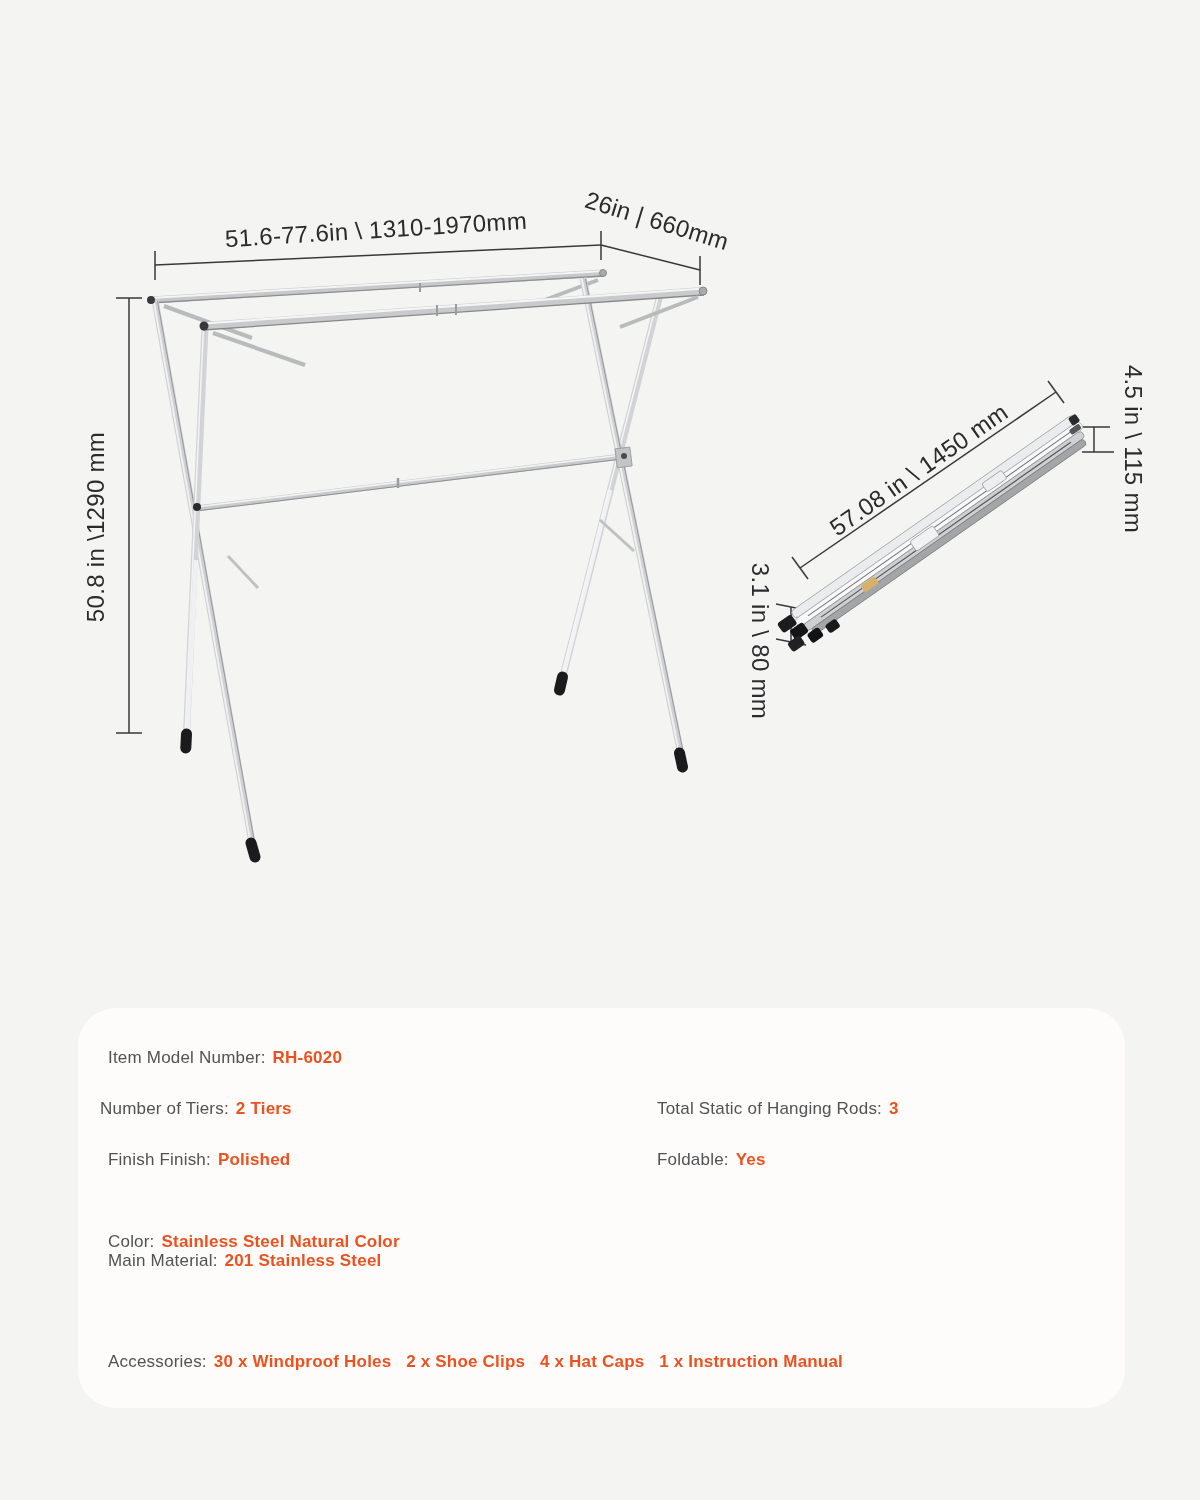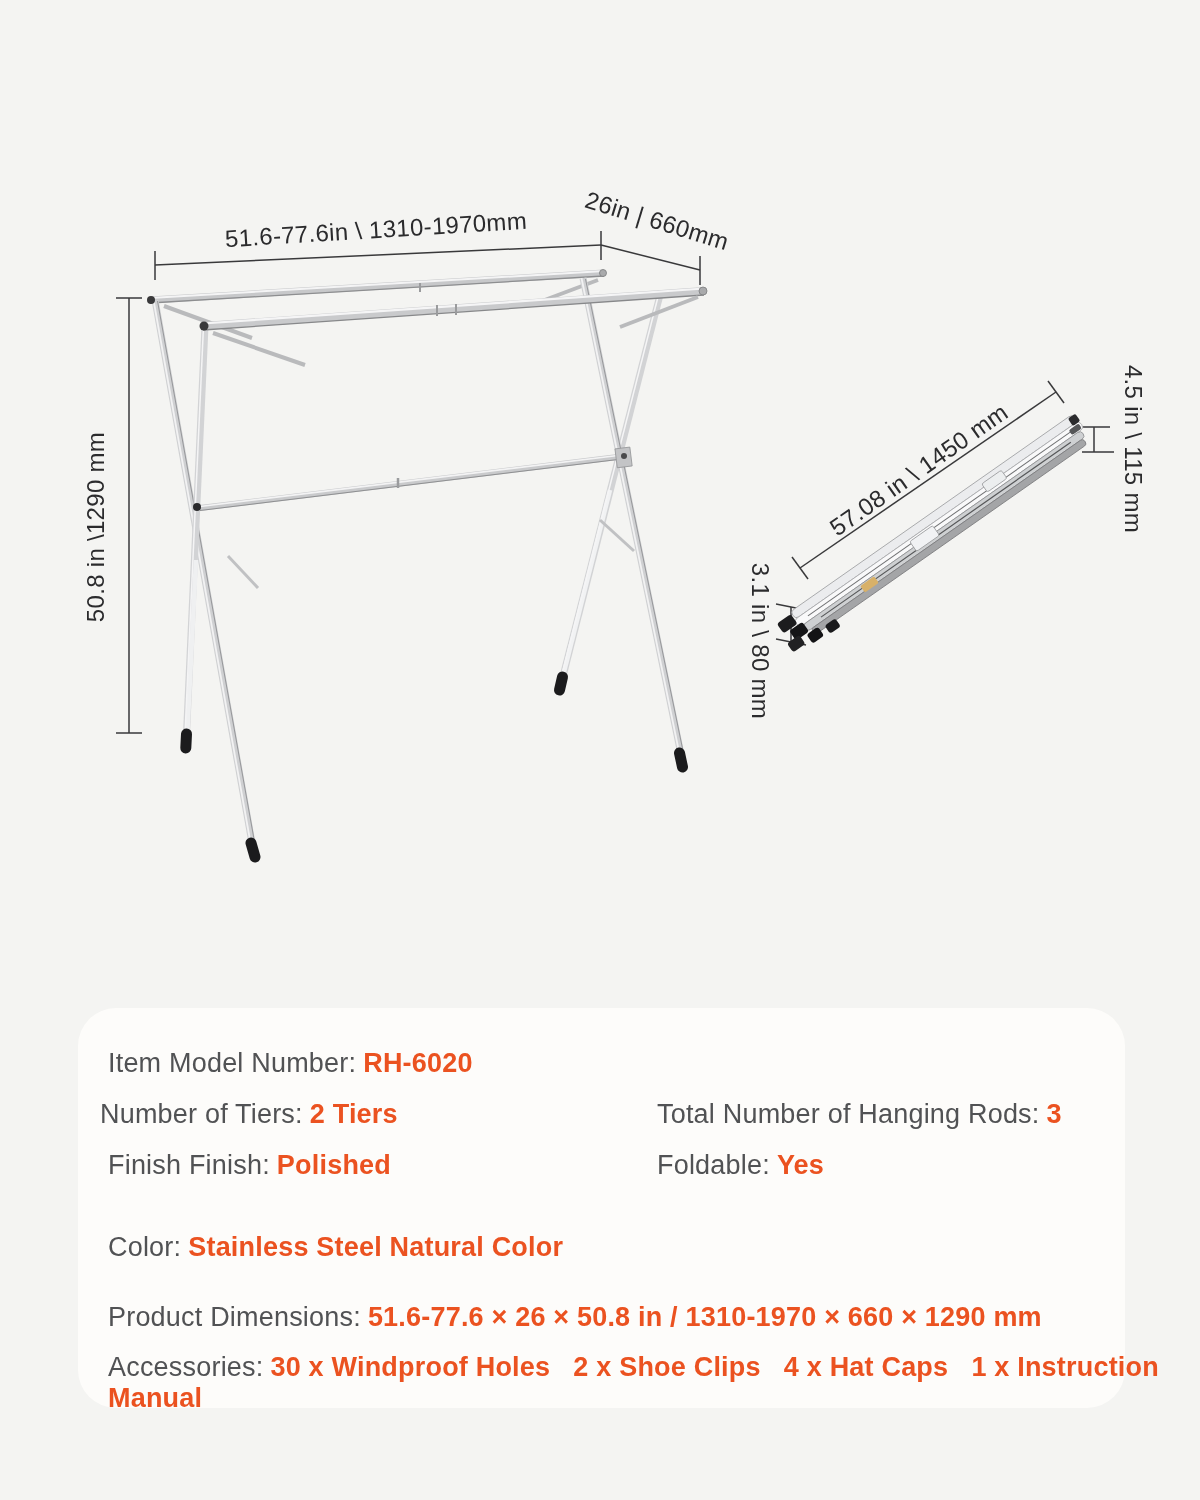--- a/index.html
+++ b/index.html
@@ -23,21 +23,21 @@
     white-space:nowrap;
   }
   .panel{
     position:absolute;
     left:78px;top:1008px;width:1047px;height:400px;
     background:var(--panel-bg);
     border-radius:38px;
   }
   .spec-row{
     position:absolute;
-    font-size:27px;
+    font-size:17px;
     color:var(--label-gray);
     letter-spacing:.2px;
     white-space:nowrap;
   }
   .sv{
     color:var(--accent-orange);
     font-weight:700;
     margin-left:7px;
     white-space:pre-wrap;
   }
@@ -171,19 +171,19 @@
   <div class="dim-label" style="left:919px; top:470px; --r:-35deg">57.08 in \ 1450 mm</div>
   <div class="dim-label" style="left:1133px;top:449px; --r:90deg">4.5 in \ 115 mm</div>
   <div class="dim-label" style="left:760px; top:641px; --r:90deg">3.1 in \ 80 mm</div>
 
   <div class="panel"></div>
 
   <div class="spec-row" style="left:108px;top:1048px"><span class="sl">Item Model Number:</span><span class="sv">RH-6020</span></div>
   <div class="spec-row" style="left:100px;top:1099px"><span class="sl">Number of Tiers:</span><span class="sv">2 Tiers</span></div>
   <div class="spec-row" style="left:108px;top:1150px"><span class="sl">Finish Finish:</span><span class="sv">Polished</span></div>
   <div class="spec-row" style="left:108px;top:1232px"><span class="sl">Color:</span><span class="sv">Stainless Steel Natural Color</span></div>
-  <div class="spec-row" style="left:108px;top:1302px"><span class="sl">Product Dimensions:</span><span class="sv">51.6-77.6 × 26 × 50.8 in / 1310-1970 × 660 × 1290 mm</span></div>
+  <div class="spec-row" style="left:108px;top:1251px"><span class="sl">Main Material:</span><span class="sv">201 Stainless Steel</span></div>
   <div class="spec-row" style="left:108px;top:1352px"><span class="sl">Accessories:</span><span class="sv">30 x Windproof Holes   2 x Shoe Clips   4 x Hat Caps   1 x Instruction Manual</span></div>
 
-  <div class="spec-row" style="left:657px;top:1099px"><span class="sl">Total Number of Hanging Rods:</span><span class="sv">3</span></div>
+  <div class="spec-row" style="left:657px;top:1099px"><span class="sl">Total Static of Hanging Rods:</span><span class="sv">3</span></div>
   <div class="spec-row" style="left:657px;top:1150px"><span class="sl">Foldable:</span><span class="sv">Yes</span></div>
 
 </div>
 
 </body></html>

